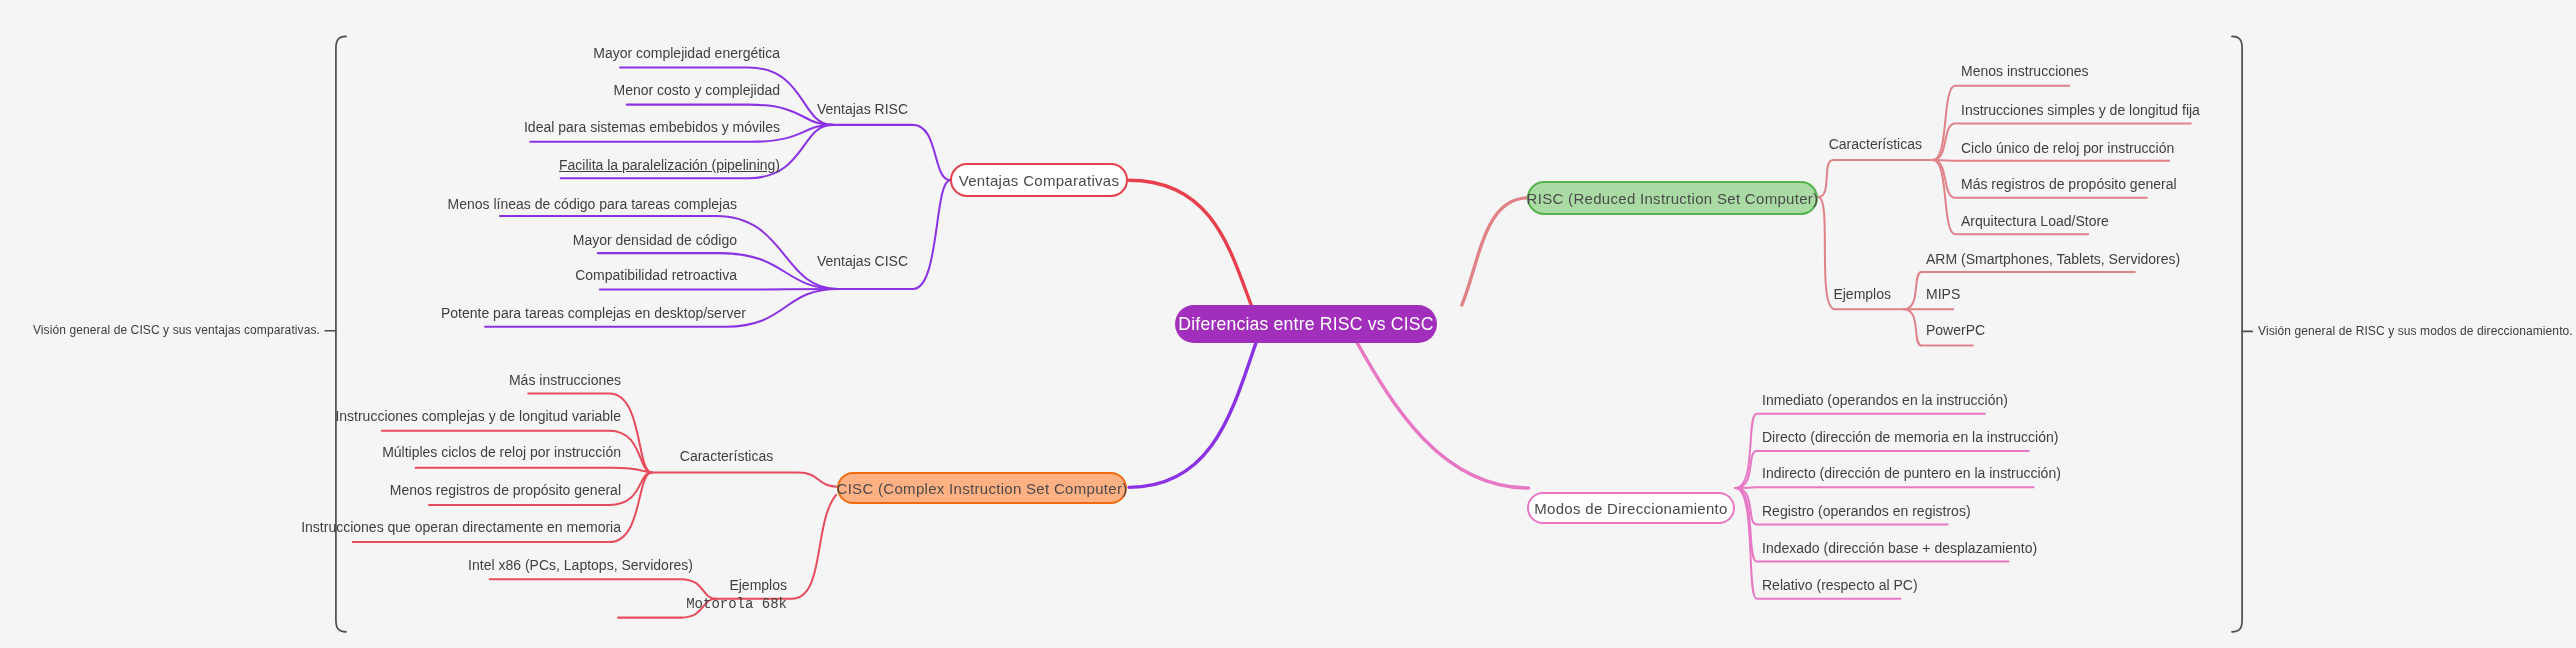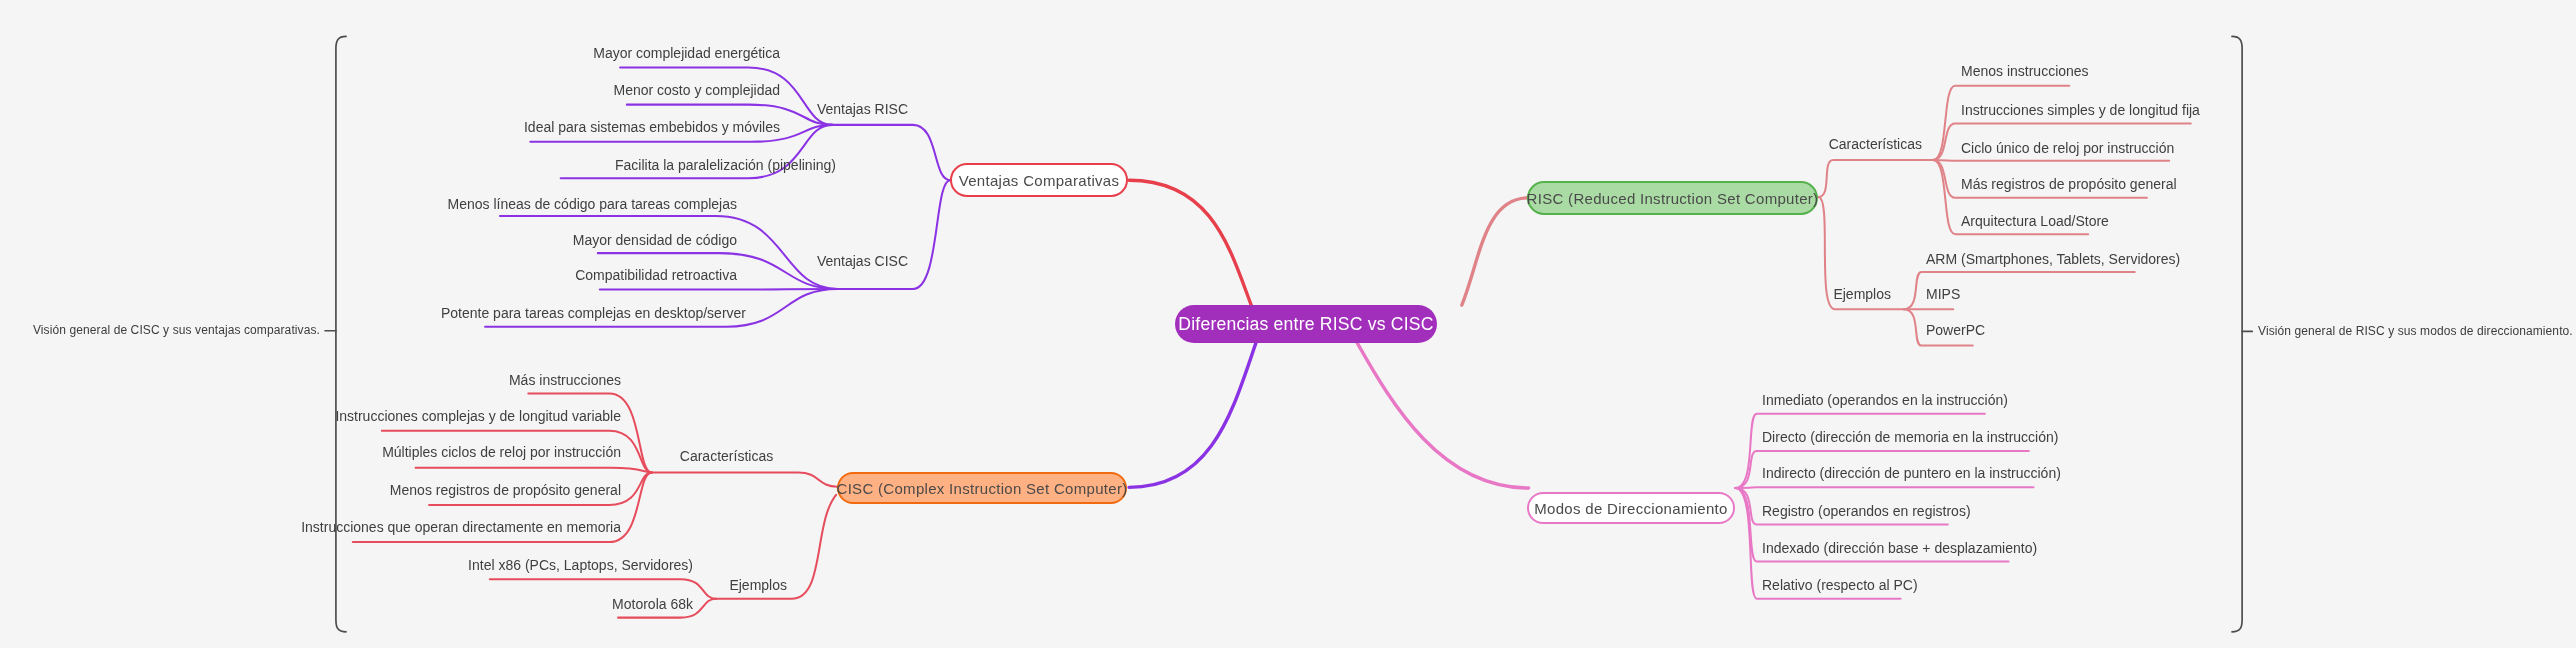--- a/index.html
+++ b/index.html
@@ -107,38 +107,38 @@
 <div class="pill pill-center" style="left:1175px;top:305px;width:262px;height:38px;">Diferencias entre RISC vs CISC</div>
 <div class="pill pill-vc" style="left:950px;top:163px;width:178px;height:34px;">Ventajas Comparativas</div>
 <div class="pill pill-risc" style="left:1527px;top:181px;width:291px;height:34px;">RISC (Reduced Instruction Set Computer)</div>
 <div class="pill pill-cisc" style="left:837px;top:472px;width:290px;height:32px;">CISC (Complex Instruction Set Computer)</div>
 <div class="pill pill-modos" style="left:1527px;top:492px;width:208px;height:32px;">Modos de Direccionamiento</div>
 
 <div class="lbl ral" style="right:1668px;top:99px;">Ventajas RISC</div>
 <div class="leaf ral" style="right:1796px;top:43px;">Mayor complejidad energética</div>
 <div class="leaf ral" style="right:1796px;top:80px;">Menor costo y complejidad</div>
 <div class="leaf ral" style="right:1796px;top:117px;">Ideal para sistemas embebidos y móviles</div>
-<div class="leaf ral" style="right:1740px;top:155px;">Facilita la paralelización (pipelining)</div>
+<div class="leaf ral" style="right:1796px;top:155px;text-decoration:underline;">Facilita la paralelización (pipelining)</div>
 
 <div class="lbl ral" style="right:1668px;top:251px;">Ventajas CISC</div>
 <div class="leaf ral" style="right:1839px;top:194px;">Menos líneas de código para tareas complejas</div>
 <div class="leaf ral" style="right:1839px;top:230px;padding-left:12px;">Mayor densidad de código</div>
 <div class="leaf ral" style="right:1839px;top:265px;">Compatibilidad retroactiva</div>
 <div class="leaf ral" style="right:1830px;top:303px;">Potente para tareas complejas en desktop/server</div>
 
 <div class="lbl ctr" style="left:652px;width:149px;top:446px;">Características</div>
 <div class="leaf ral" style="right:1955px;top:370px;">Más instrucciones</div>
 <div class="leaf ral" style="right:1955px;top:406px;">Instrucciones complejas y de longitud variable</div>
 <div class="leaf ral" style="right:1955px;top:442px;">Múltiples ciclos de reloj por instrucción</div>
 <div class="leaf ral" style="right:1955px;top:480px;">Menos registros de propósito general</div>
 <div class="leaf ral" style="right:1955px;top:517px;">Instrucciones que operan directamente en memoria</div>
 
 <div class="lbl ral" style="right:1789px;top:575px;">Ejemplos</div>
 <div class="leaf ral" style="right:1883px;top:555px;">Intel x86 (PCs, Laptops, Servidores)</div>
-<div class="leaf ral" style="right:1883px;top:594px;">Motorola 68k</div>
+<div class="leaf ral" style="right:1789px;top:594px;font-family:Liberation Mono, monospace;">Motorola 68k</div>
 
 <div class="lbl ral" style="right:654px;top:134px;">Características</div>
 <div class="leaf" style="left:1961px;top:61px;">Menos instrucciones</div>
 <div class="leaf" style="left:1961px;top:100px;">Instrucciones simples y de longitud fija</div>
 <div class="leaf" style="left:1961px;top:138px;">Ciclo único de reloj por instrucción</div>
 <div class="leaf" style="left:1961px;top:174px;">Más registros de propósito general</div>
 <div class="leaf" style="left:1961px;top:211px;">Arquitectura Load/Store</div>
 
 <div class="lbl ral" style="right:685px;top:284px;">Ejemplos</div>
 <div class="leaf" style="left:1926px;top:249px;">ARM (Smartphones, Tablets, Servidores)</div>

